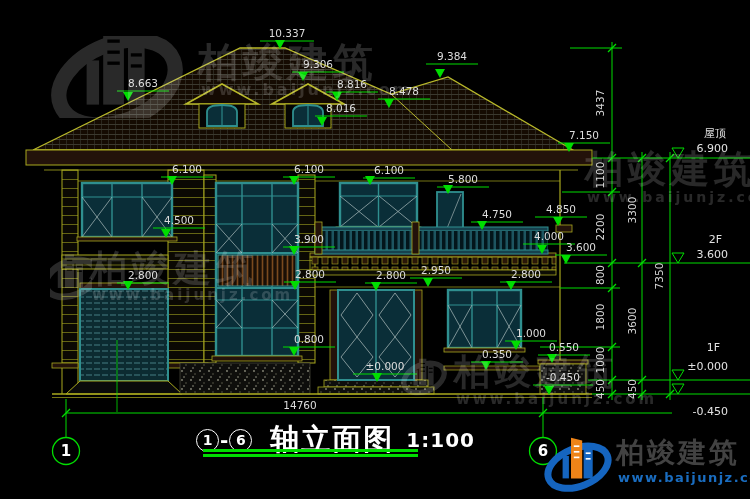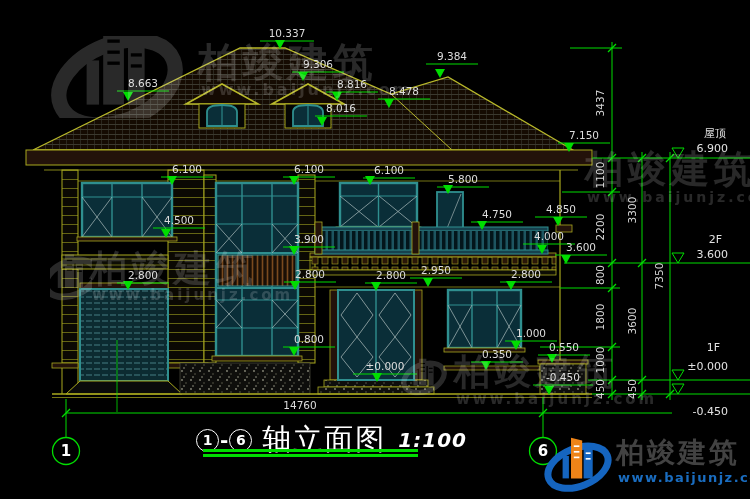--- a/index.html
+++ b/index.html
@@ -19,22 +19,22 @@
   .wm{position:absolute;color:rgba(255,255,255,0.16);font-weight:bold;white-space:nowrap;
       pointer-events:none;line-height:1;}
   .wm .b{letter-spacing:5px;}
   .wm .u{letter-spacing:3px;}
   .wmglyph{position:absolute;opacity:0.16;pointer-events:none;}
   
   .title{position:absolute;left:196px;top:420px;display:flex;align-items:center;color:#fff;}
   .title .circ{width:21px;height:21px;border:1.6px solid #fff;border-radius:50%;
       display:flex;align-items:center;justify-content:center;font-size:14px;font-weight:bold;}
   .title .dash{font-size:20px;font-weight:bold;margin:0 1px;}
-  .title .nm{font-size:29px;font-weight:normal;letter-spacing:2px;margin-left:10px;}
-  .title .sc{font-size:20px;font-weight:bold;margin-left:12px;letter-spacing:1px;font-style:italic;}
+  .title .nm{font-size:29px;font-weight:bold;letter-spacing:2px;margin-left:18px;}
+  .title .sc{font-size:20px;font-weight:bold;margin-left:12px;letter-spacing:1px;}
   .tul{position:absolute;left:203px;width:215px;height:2.5px;background:#00dd00;}
   
   .logo{position:absolute;left:532px;top:426px;width:218px;height:73px;}
   .logo .brand{position:absolute;left:84px;top:8px;font-size:28px;font-weight:bold;
       color:#424242;letter-spacing:3px;}
   .logo .url{position:absolute;left:86px;top:44px;font-size:13px;font-weight:bold;
       color:#1a6dc0;letter-spacing:1.5px;}
 </style>
 </head>
 <body>

